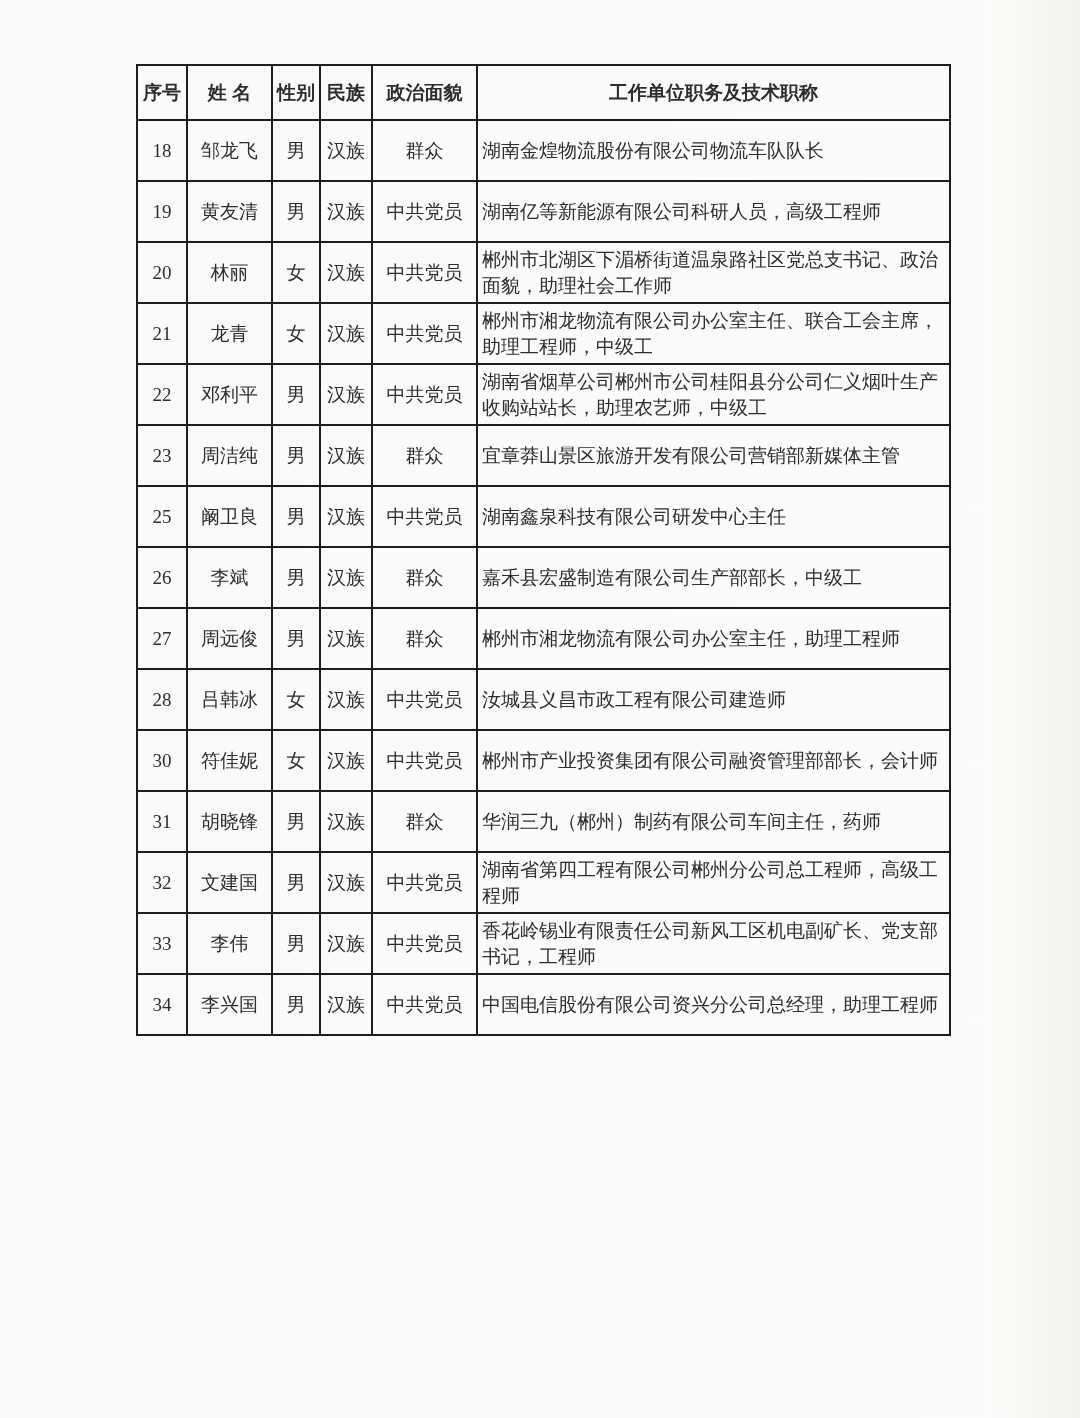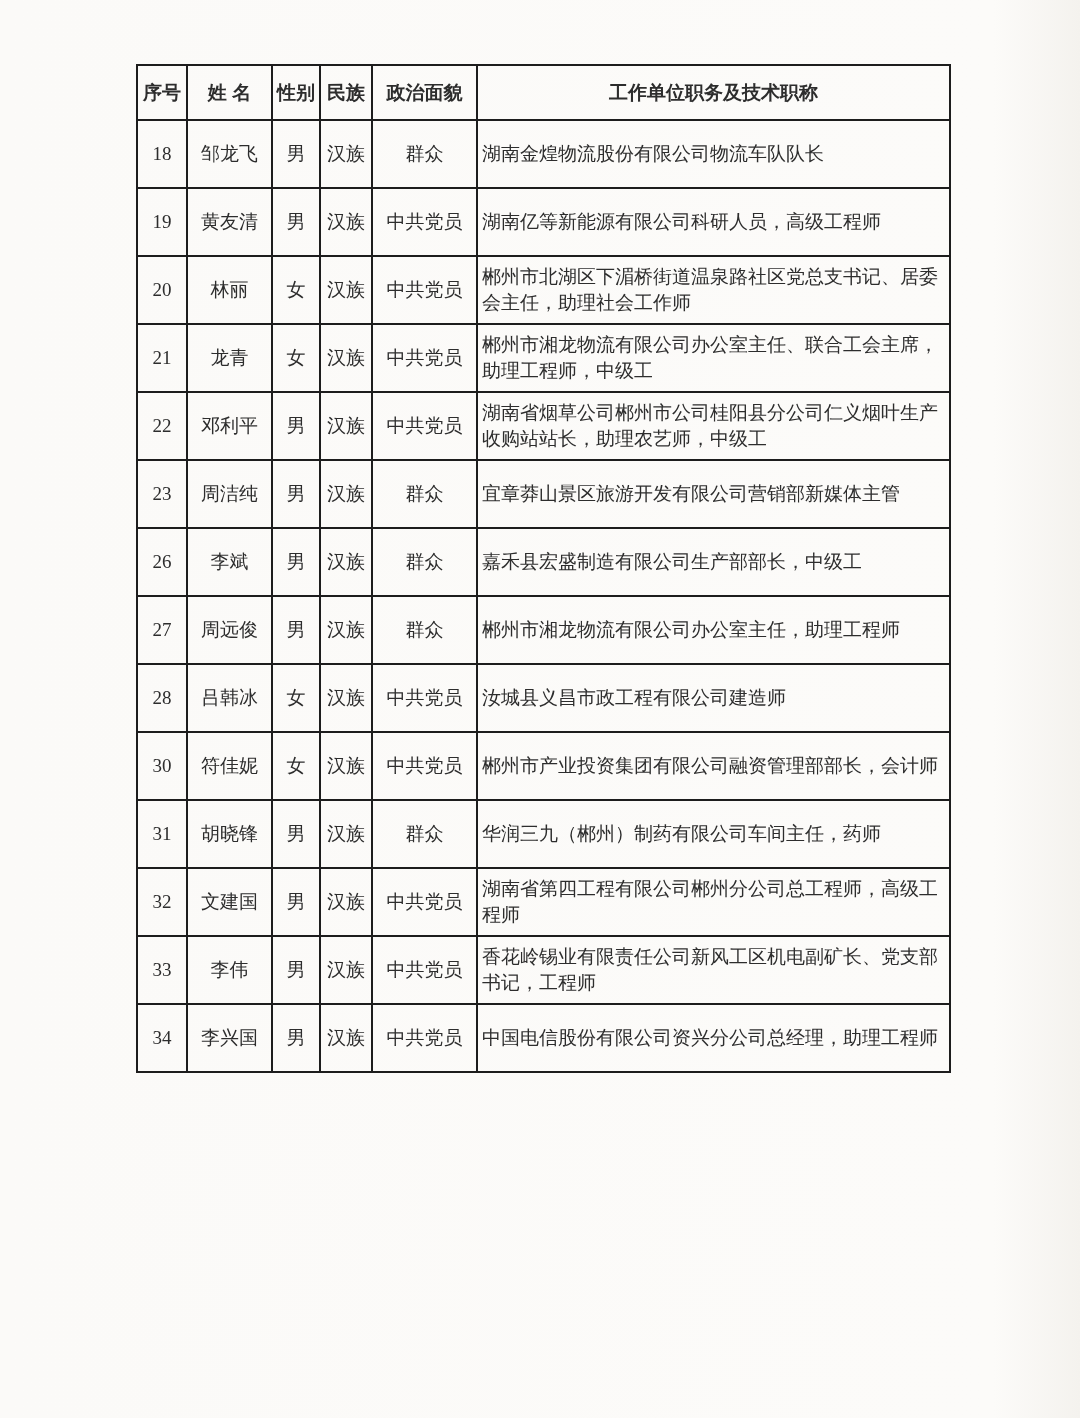--- a/index.html
+++ b/index.html
@@ -38,21 +38,21 @@
     vertical-align: middle;
     font-size: 19px;
     line-height: 26px;
     color: #2d2d2d;
     overflow: hidden;
   }
   table.roster thead tr {
     height: 55px;
   }
   table.roster tbody tr {
-    height: 68px;
+    height: 61px;
   }
   table.roster th {
     font-family: "Liberation Sans", "DejaVu Sans", sans-serif;
     font-weight: 600;
     font-size: 19px;
   }
   td.c-index,
   td.c-name,
   td.c-gender,
   td.c-ethnicity,
@@ -106,21 +106,21 @@
     <td class="c-political">中共党员</td>
     <td class="c-position">湖南亿等新能源有限公司科研人员，高级工程师</td>
   </tr>
 
   <tr>
     <td class="c-index">20</td>
     <td class="c-name">林丽</td>
     <td class="c-gender">女</td>
     <td class="c-ethnicity">汉族</td>
     <td class="c-political">中共党员</td>
-    <td class="c-position">郴州市北湖区下湄桥街道温泉路社区党总支书记、居委会主任，助理社会工作师</td>
+    <td class="c-position">郴州市北湖区下湄桥街道温泉路社区党总支书记、政治面貌，助理社会工作师</td>
   </tr>
 
   <tr>
     <td class="c-index">21</td>
     <td class="c-name">龙青</td>
     <td class="c-gender">女</td>
     <td class="c-ethnicity">汉族</td>
     <td class="c-political">中共党员</td>
     <td class="c-position">郴州市湘龙物流有限公司办公室主任、联合工会主席，助理工程师，中级工</td>
   </tr>
@@ -137,20 +137,28 @@
   <tr>
     <td class="c-index">23</td>
     <td class="c-name">周洁纯</td>
     <td class="c-gender">男</td>
     <td class="c-ethnicity">汉族</td>
     <td class="c-political">群众</td>
     <td class="c-position">宜章莽山景区旅游开发有限公司营销部新媒体主管</td>
   </tr>
 
 
+  <tr>
+    <td class="c-index">25</td>
+    <td class="c-name">阚卫良</td>
+    <td class="c-gender">男</td>
+    <td class="c-ethnicity">汉族</td>
+    <td class="c-political">中共党员</td>
+    <td class="c-position">湖南鑫泉科技有限公司研发中心主任</td>
+  </tr>
 
   <tr>
     <td class="c-index">26</td>
     <td class="c-name">李斌</td>
     <td class="c-gender">男</td>
     <td class="c-ethnicity">汉族</td>
     <td class="c-political">群众</td>
     <td class="c-position">嘉禾县宏盛制造有限公司生产部部长，中级工</td>
   </tr>
 

